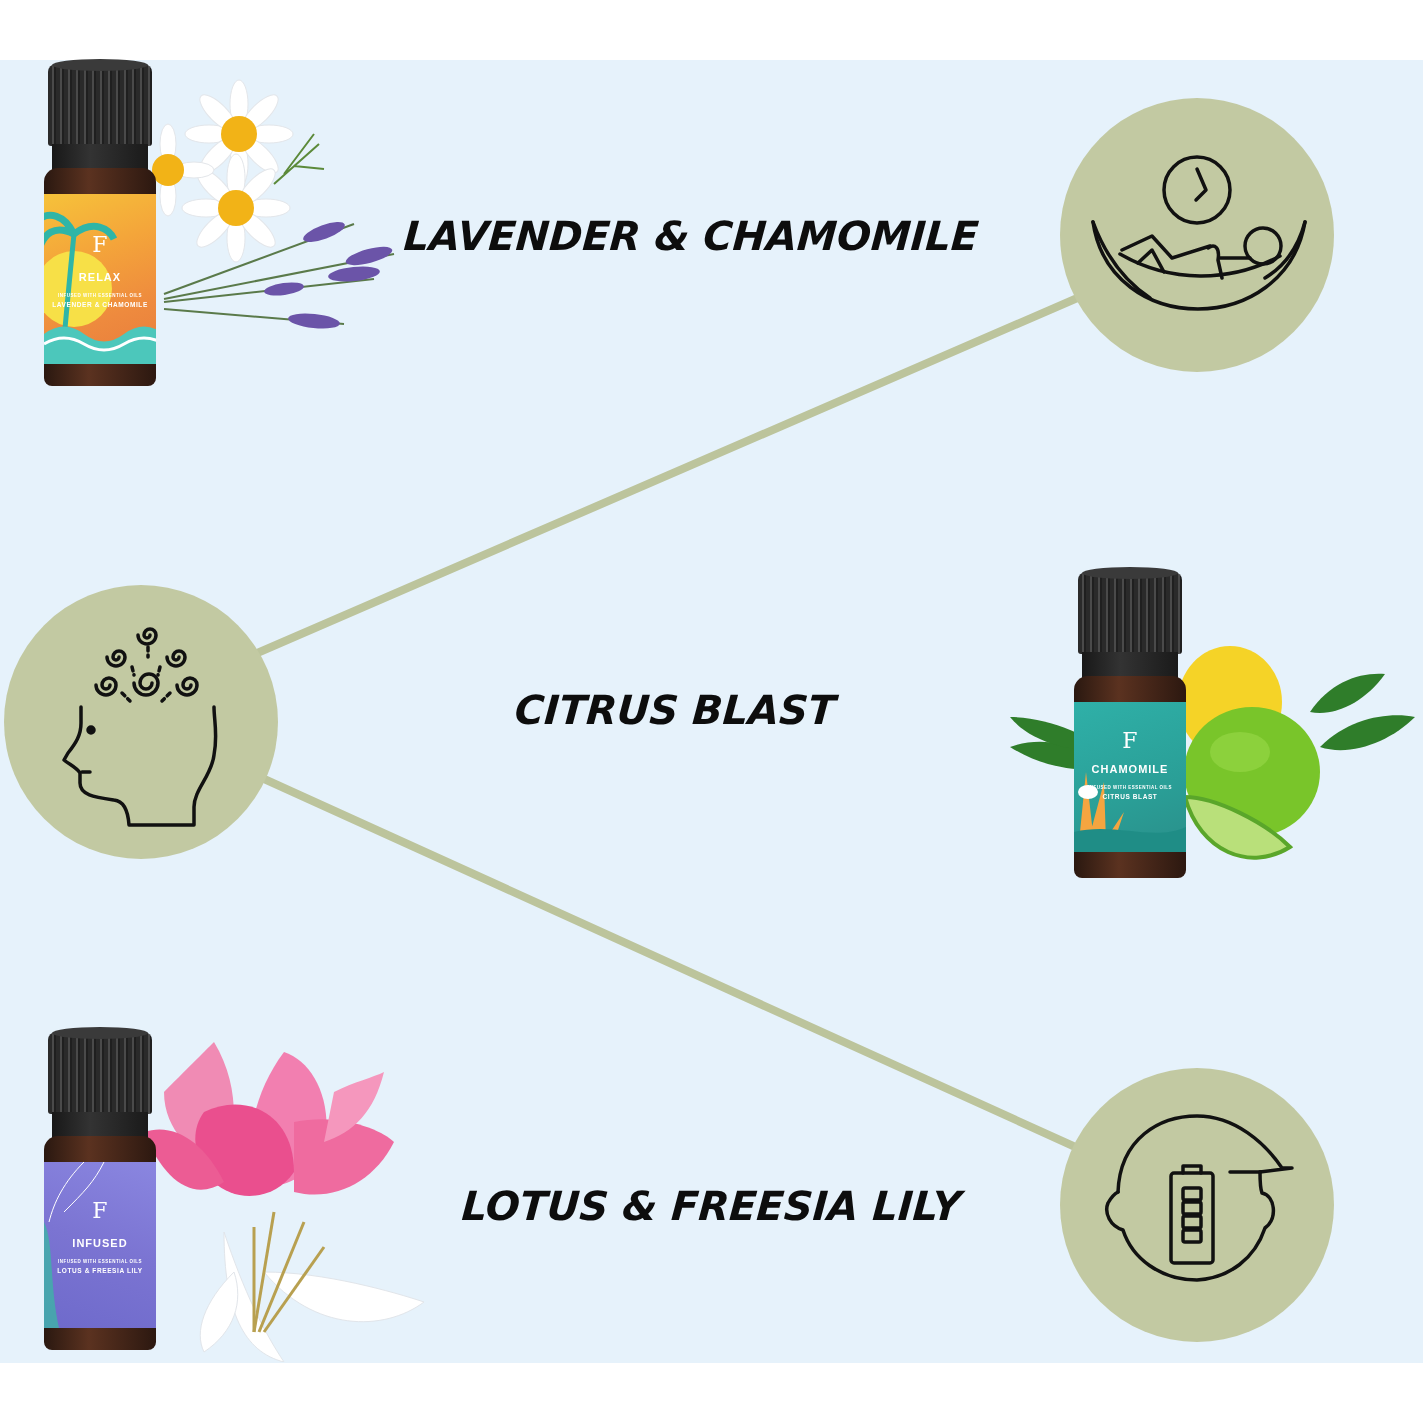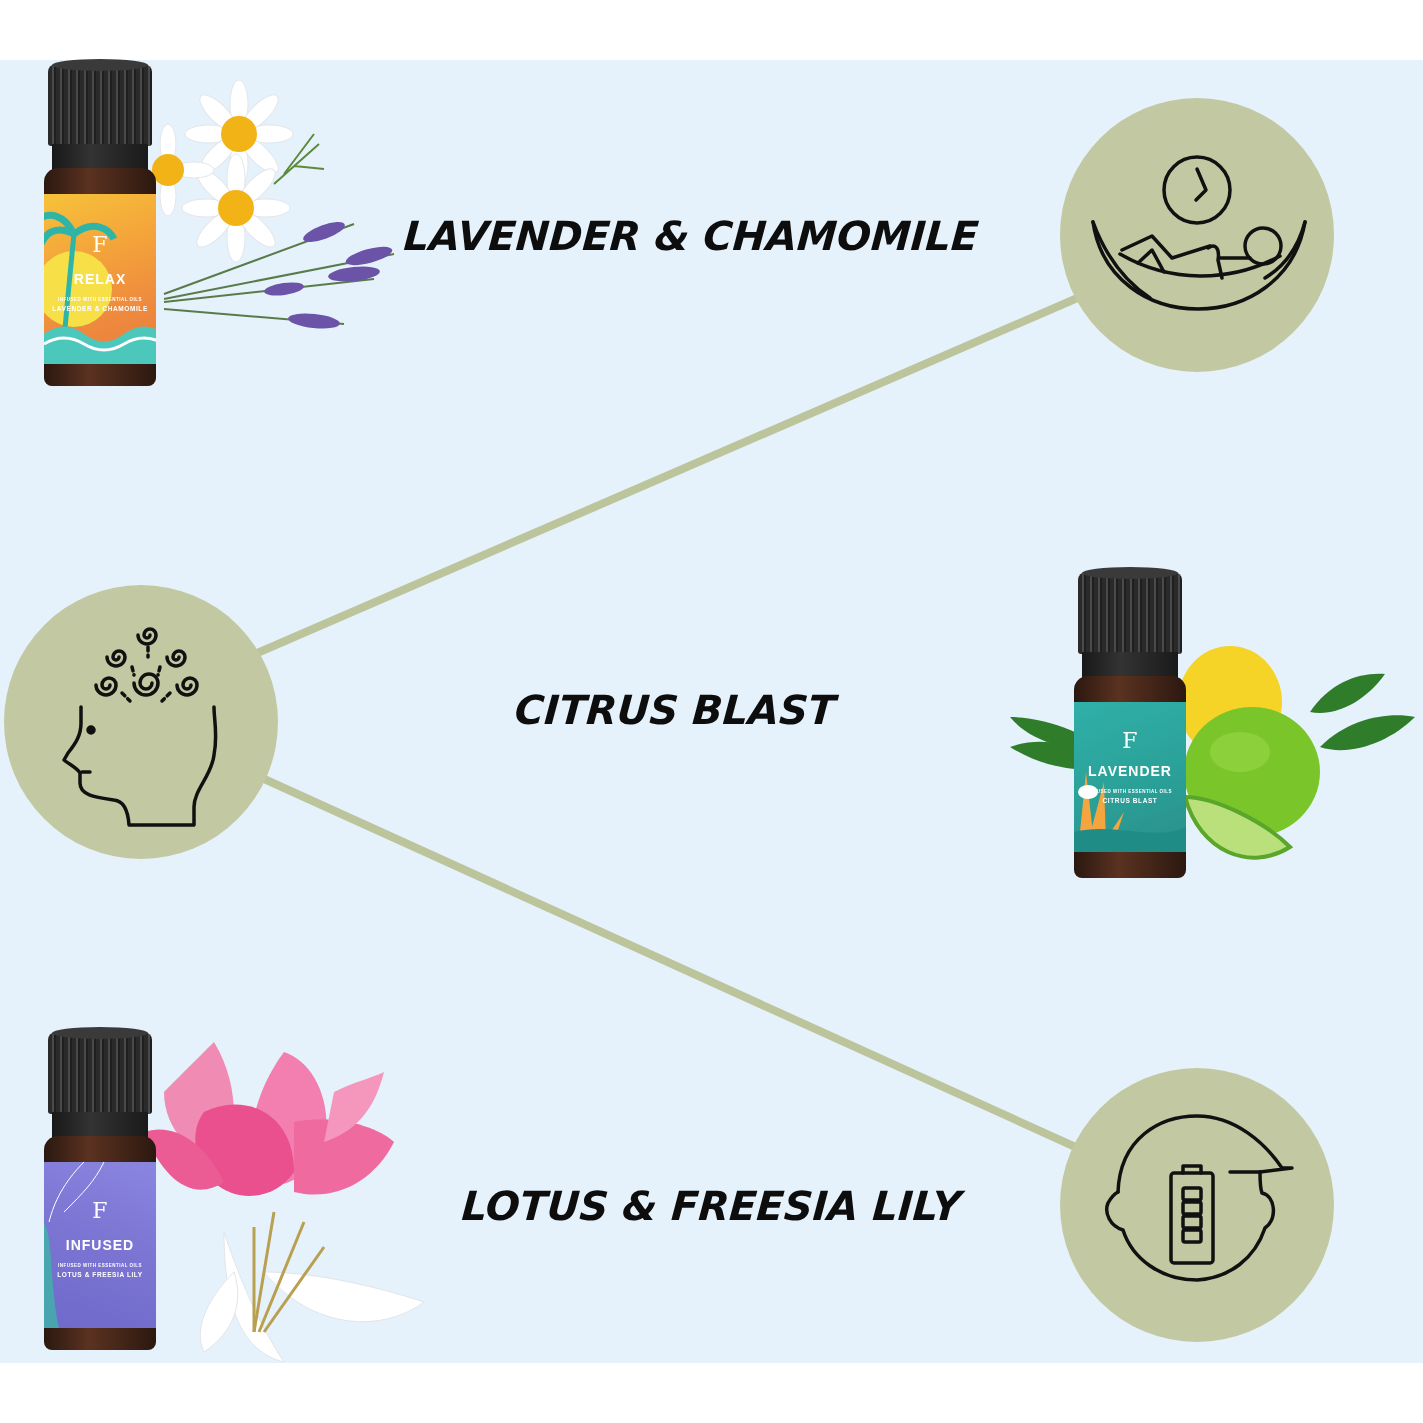--- a/index.html
+++ b/index.html
@@ -41,21 +41,21 @@
     .glass {
       position: absolute; left: 0; top: 104px; width: 112px; height: 218px;
       background: linear-gradient(90deg, #2a1810, #5b3220 40%, #2c1810);
       border-radius: 14px 14px 8px 8px;
     }
     .label {
       position: absolute; left: 0; top: 130px; width: 112px; height: 170px;
       overflow: hidden; text-align: center; color: #fff;
     }
     .label .logo { font-family: "DejaVu Serif", serif; font-size: 22px; margin-top: 38px; display: block; }
-    .label .name { font-weight: bold; font-size: 14px; letter-spacing: 1px; margin-top: 14px; display: block; }
+    .label .name { font-weight: bold; font-size: 11px; letter-spacing: 1px; margin-top: 14px; display: block; }
     .label .sub { font-size: 4.5px; letter-spacing: 0.5px; margin-top: 10px; display: block; font-weight: bold; }
     .label .scent { font-size: 6.5px; letter-spacing: 0.6px; margin-top: 3px; display: block; font-weight: bold; }
     .deco { position: absolute; }
   </style>
 </head>
 <body>
 
 <div class="panel"></div>
 
 <svg class="connectors" viewBox="0 0 1423 1423">
@@ -188,21 +188,21 @@
     <div class="cap"></div>
     <div class="neck"></div>
     <div class="glass" style="height:202px;"></div>
     <div class="label" style="background: linear-gradient(160deg, #2fb0a8 0%, #2a9f97 60%, #2a8f8a 100%); height:150px;">
       <svg style="position:absolute;left:0;top:0;width:112px;height:150px;" viewBox="0 0 112 150">
         <path d="M5 140 L 12 70 L 20 140 Z M 14 140 L 30 80 L 32 140 Z M 30 140 L 50 110 L 40 140 Z" fill="#f4a540"></path>
         <ellipse cx="14" cy="90" rx="10" ry="7" fill="#ffffff"></ellipse>
         <path d="M0 130 C 40 120, 80 140, 112 125 L 112 150 L 0 150 Z" fill="#1f8d86"></path>
       </svg>
       <span class="logo" style="position:relative; margin-top:26px;">F</span>
-      <span class="name" style="position:relative; margin-top:10px;">LAVENDER</span>
+      <span class="name" style="position:relative; margin-top:10px;">CHAMOMILE</span>
       <span class="sub" style="position:relative;">INFUSED WITH ESSENTIAL OILS</span>
       <span class="scent" style="position:relative;">CITRUS BLAST</span>
     </div>
   </div>
 </div>
 
 <div class="product" style="left:44px; top:1032px;">
   <svg class="deco" style="left:100px; top:0; width:330px; height:330px;" viewBox="0 0 330 330">
     <g fill="#ffffff" stroke="#e1e5ea" stroke-width="1">
       <path d="M80 200 C 100 260, 120 300, 140 330 C 100 320, 80 280, 80 200 Z"></path>

